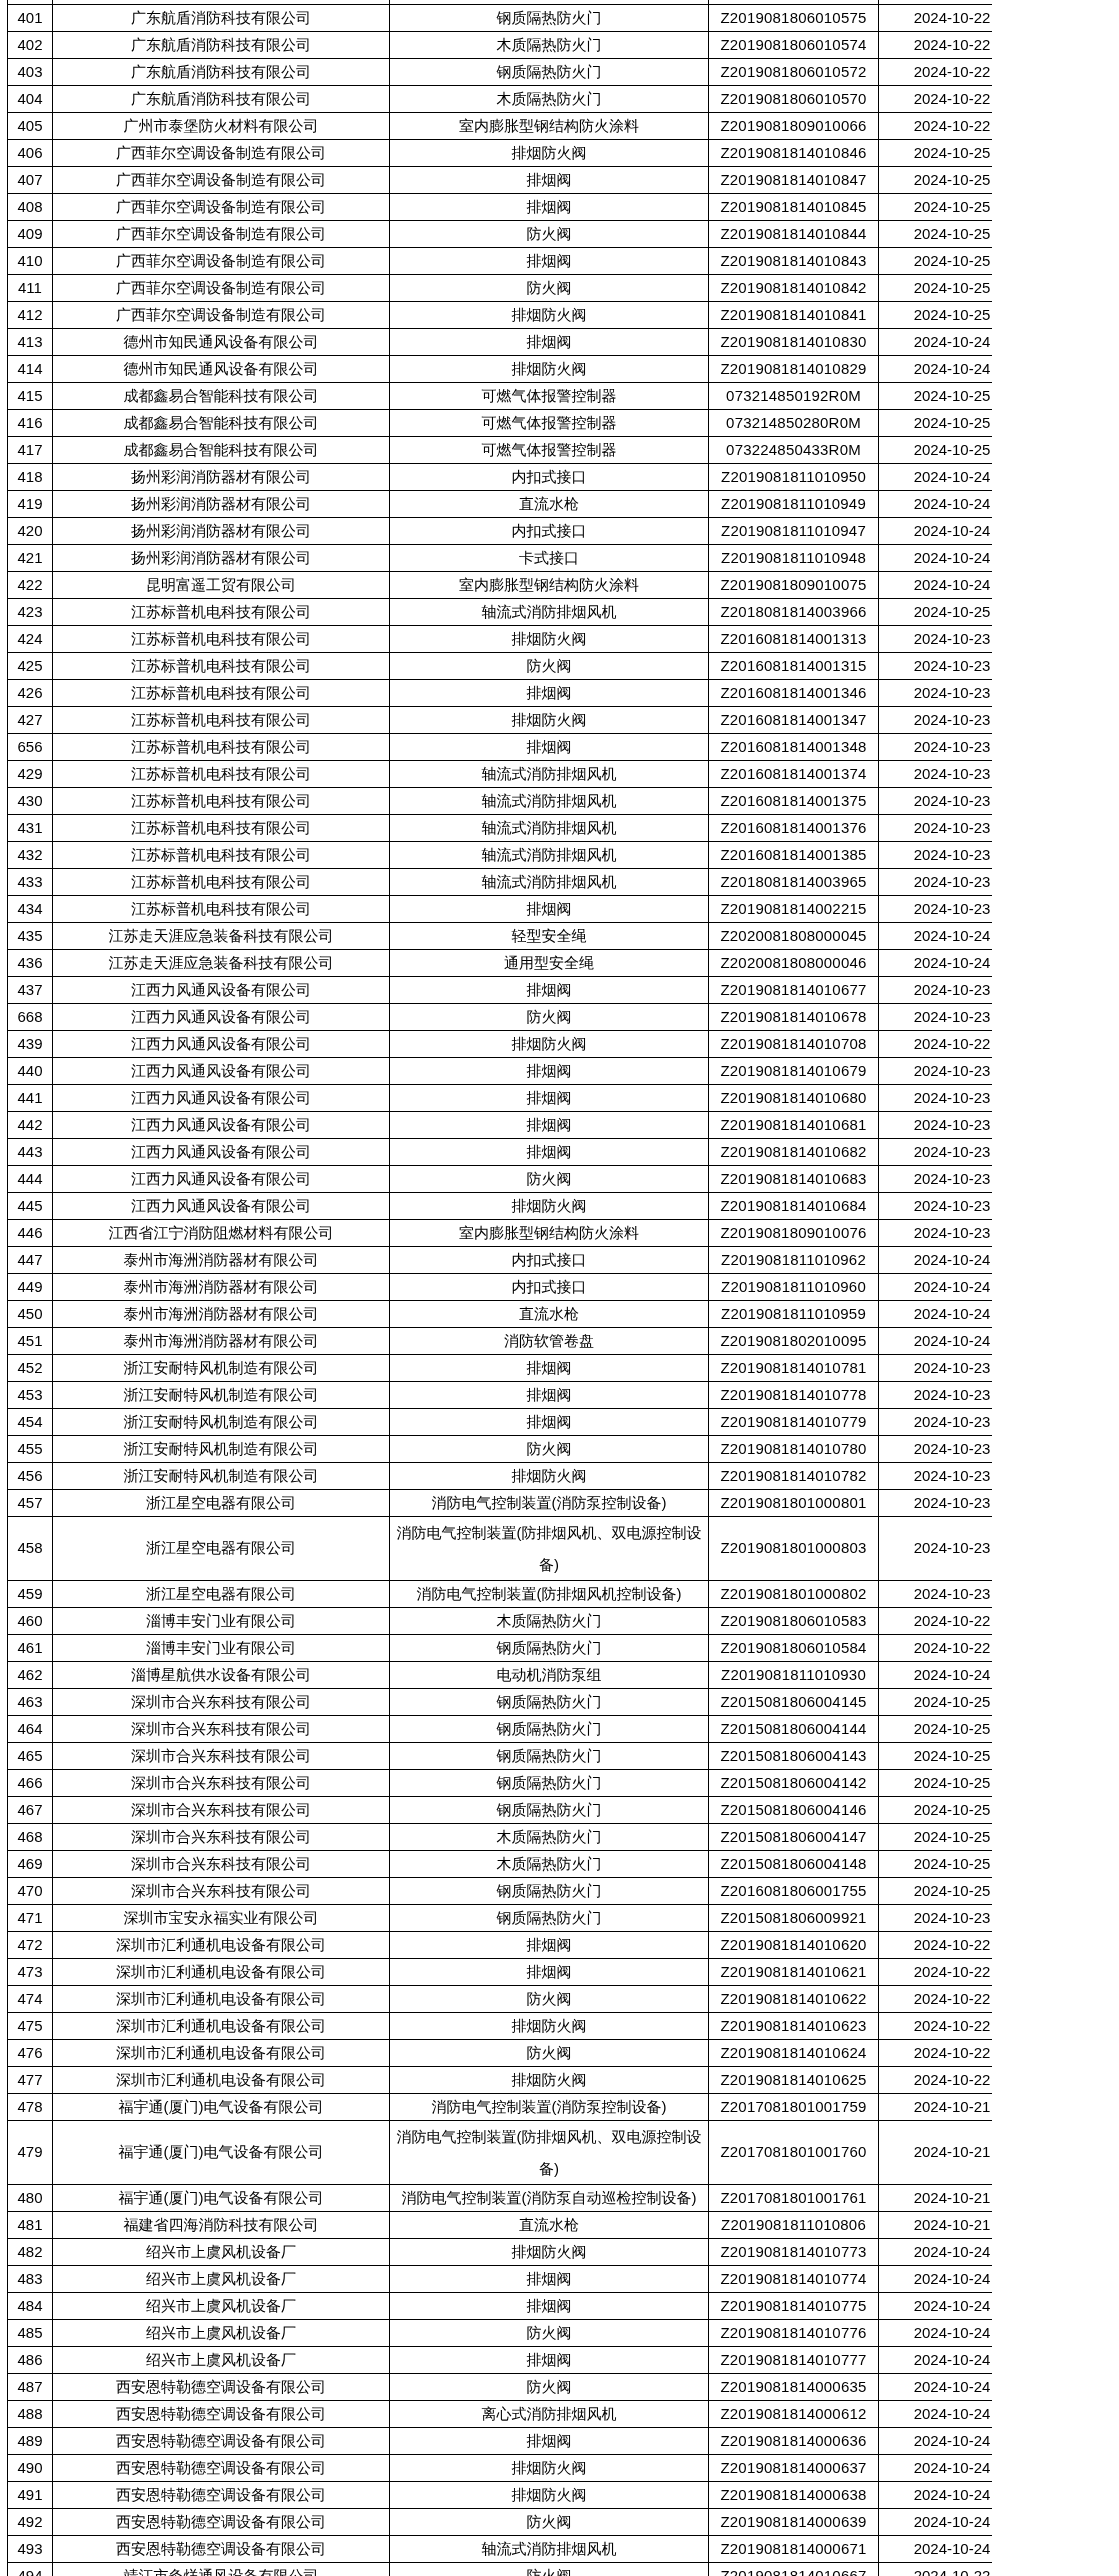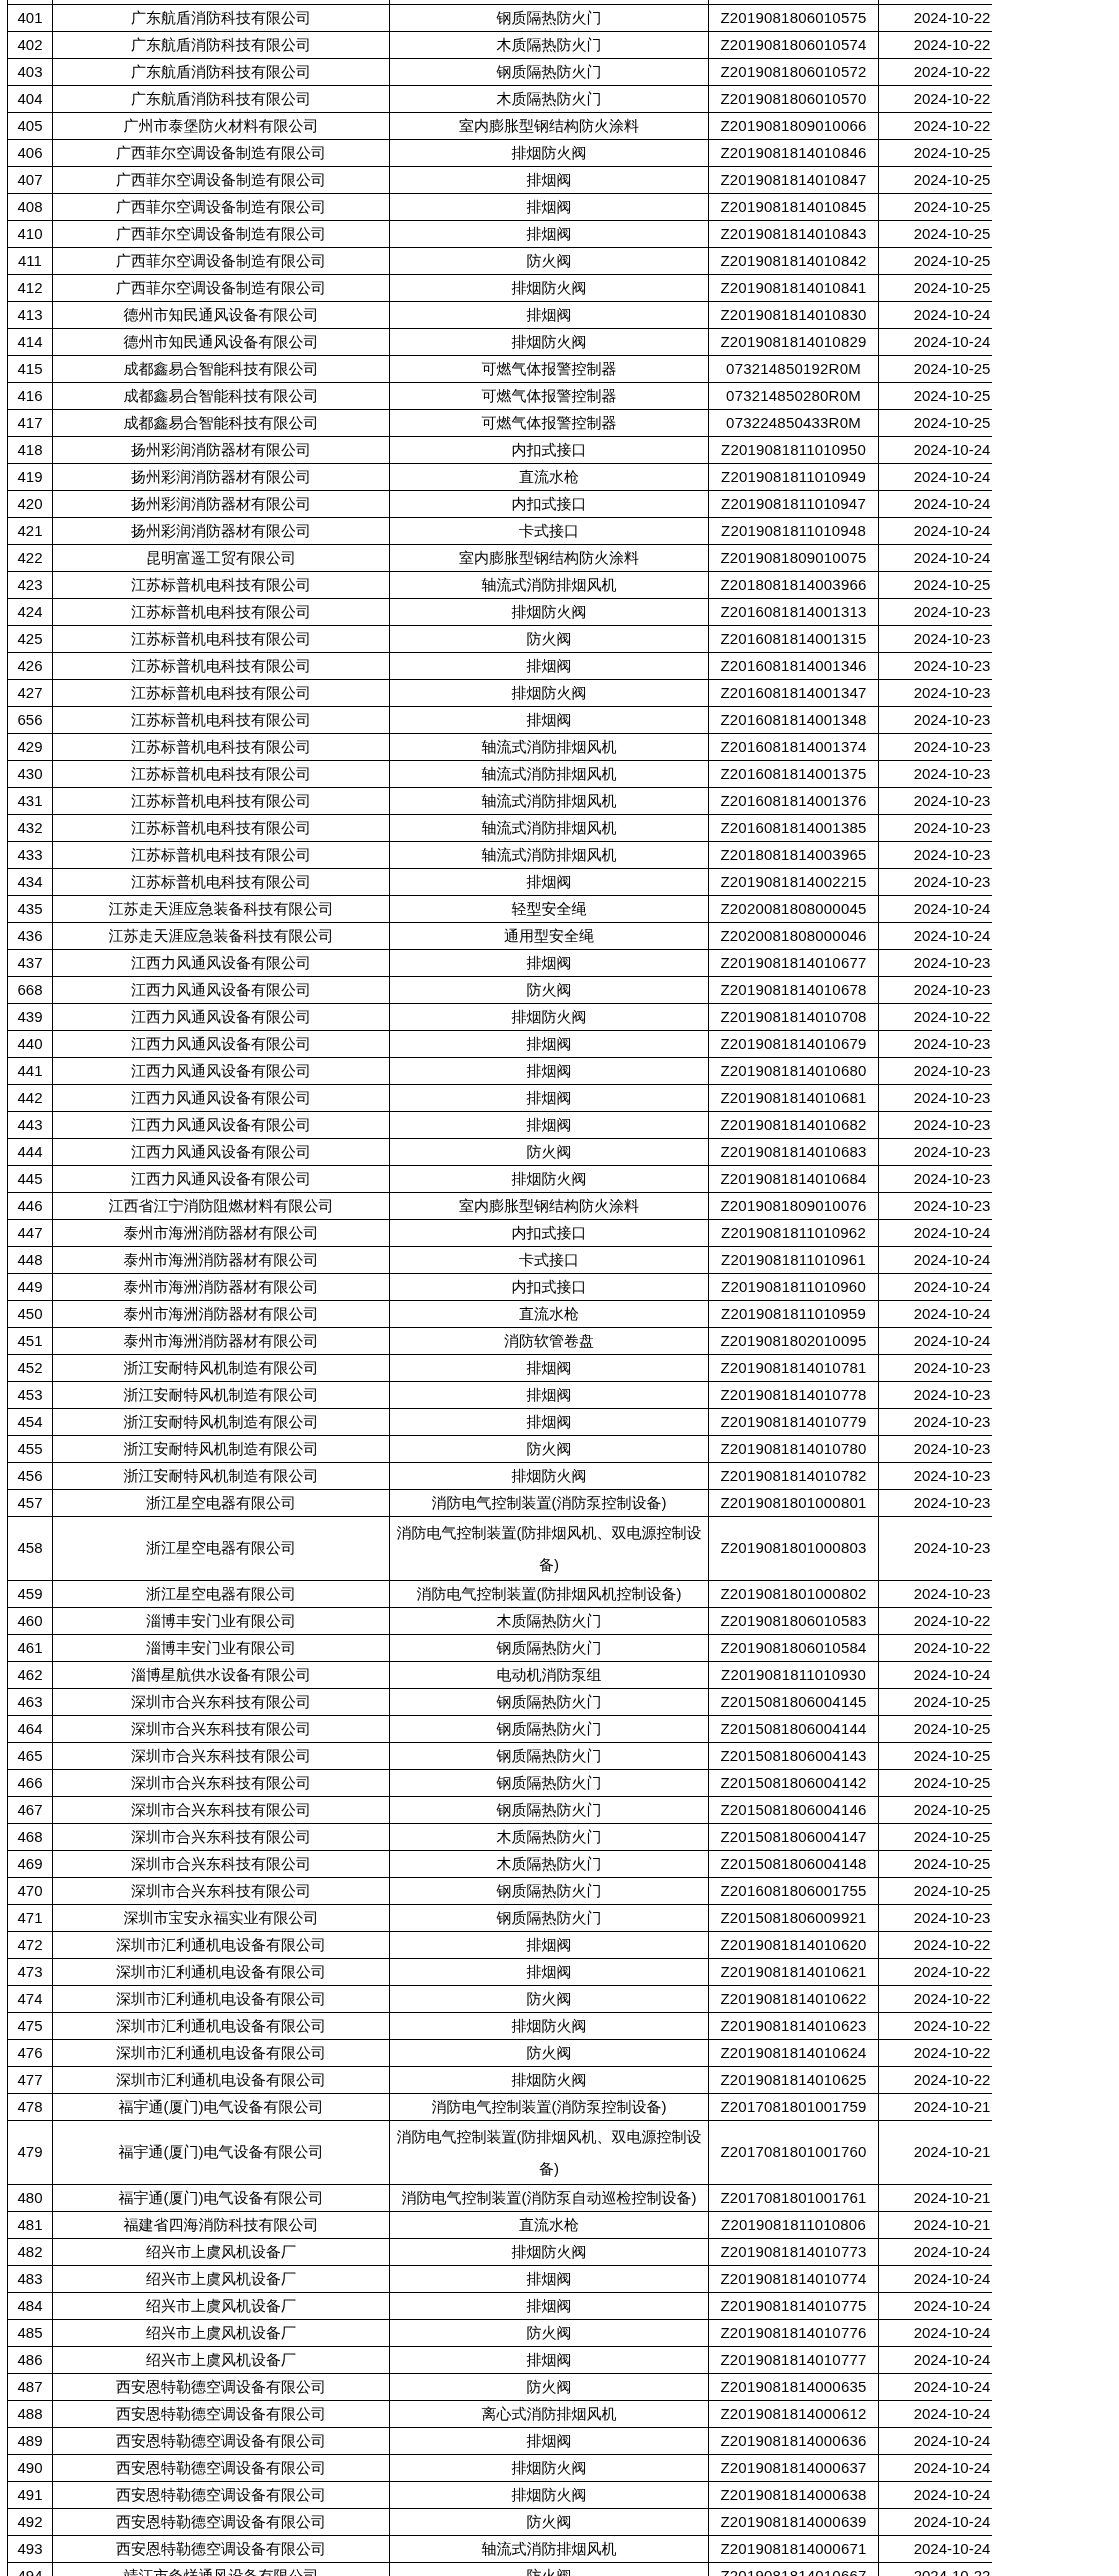--- a/index.html
+++ b/index.html
@@ -110,20 +110,28 @@
         </tr>
         <tr>
           <td class="cell-no">408</td>
           <td class="cell-company">广西菲尔空调设备制造有限公司</td>
           <td class="cell-product">排烟阀</td>
           <td class="cell-cert">Z2019081814010845</td>
           <td class="cell-date">2024-10-25</td>
           <td class="cell-status">注销</td>
         </tr>
         <tr>
+          <td class="cell-no">409</td>
+          <td class="cell-company">广西菲尔空调设备制造有限公司</td>
+          <td class="cell-product">防火阀</td>
+          <td class="cell-cert">Z2019081814010844</td>
+          <td class="cell-date">2024-10-25</td>
+          <td class="cell-status">注销</td>
+        </tr>
+        <tr>
           <td class="cell-no">410</td>
           <td class="cell-company">广西菲尔空调设备制造有限公司</td>
           <td class="cell-product">排烟阀</td>
           <td class="cell-cert">Z2019081814010843</td>
           <td class="cell-date">2024-10-25</td>
           <td class="cell-status">注销</td>
         </tr>
         <tr>
           <td class="cell-no">411</td>
           <td class="cell-company">广西菲尔空调设备制造有限公司</td>
@@ -410,28 +418,20 @@
           <td class="cell-product">室内膨胀型钢结构防火涂料</td>
           <td class="cell-cert">Z2019081809010076</td>
           <td class="cell-date">2024-10-23</td>
           <td class="cell-status">注销</td>
         </tr>
         <tr>
           <td class="cell-no">447</td>
           <td class="cell-company">泰州市海洲消防器材有限公司</td>
           <td class="cell-product">内扣式接口</td>
           <td class="cell-cert">Z2019081811010962</td>
-          <td class="cell-date">2024-10-24</td>
-          <td class="cell-status">注销</td>
-        </tr>
-        <tr>
-          <td class="cell-no">448</td>
-          <td class="cell-company">泰州市海洲消防器材有限公司</td>
-          <td class="cell-product">卡式接口</td>
-          <td class="cell-cert">Z2019081811010961</td>
           <td class="cell-date">2024-10-24</td>
           <td class="cell-status">注销</td>
         </tr>
         <tr>
           <td class="cell-no">449</td>
           <td class="cell-company">泰州市海洲消防器材有限公司</td>
           <td class="cell-product">内扣式接口</td>
           <td class="cell-cert">Z2019081811010960</td>
           <td class="cell-date">2024-10-24</td>
           <td class="cell-status">注销</td>

